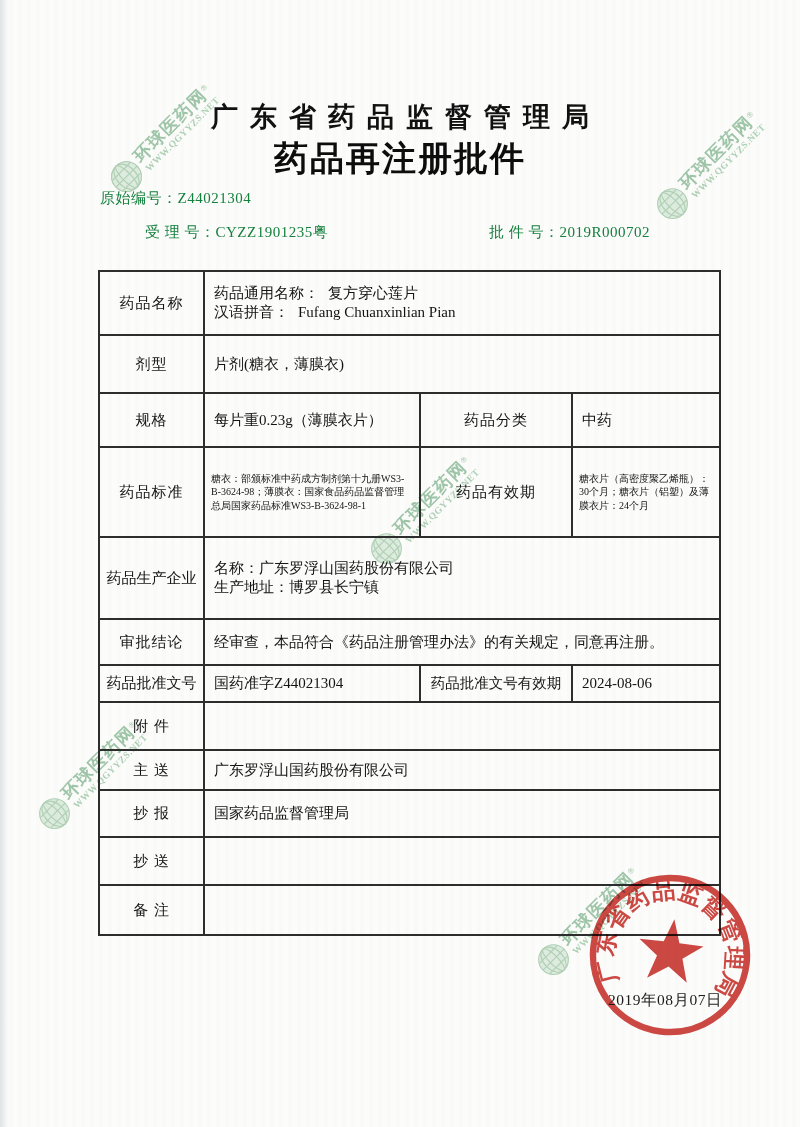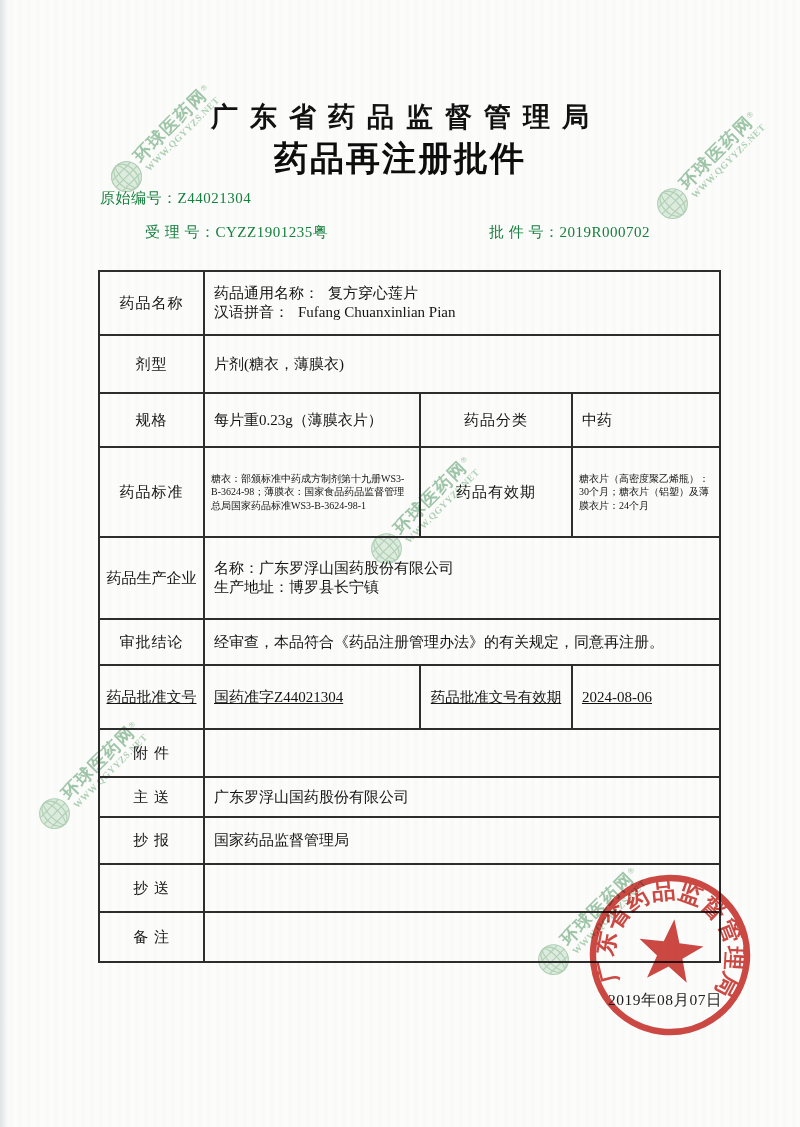--- a/index.html
+++ b/index.html
@@ -63,21 +63,21 @@
   }
   table.doc td { border:2px solid #2d2d2d; vertical-align:middle; overflow:hidden; }
   td.lab { text-align:center; padding:0 2px; letter-spacing:1px; }
   td.val { text-align:left; padding:2px 9px; }
   td.val .vline { display:block; }
   .dualcell { display:flex; flex-direction:column; justify-content:space-evenly; height:100%; }
   .inlbl { margin-right:9px; }
   td.small { font-size:10px; line-height:1.34; padding:3px 6px; }
   tr.r1  { height:64px; } tr.r2  { height:58px; } tr.r3  { height:54px; }
   tr.r4  { height:90px; } tr.r5  { height:82px; } tr.r6  { height:46px; }
-  tr.r7  { height:64px;text-decoration:underline; } tr.r8  { height:48px; } tr.r9  { height:40px; }
+  tr.r7  { height:37px; } tr.r8  { height:48px; } tr.r9  { height:40px; }
   tr.r10 { height:47px; } tr.r11 { height:48px;padding-left:40px; } tr.r12 { height:50px; }
 
   
   .seal {
     position:absolute; left:570px; top:855px; width:200px; height:200px;
     z-index:3; mix-blend-mode:multiply; opacity:.88; transform:rotate(7deg);
   }
   .issue-date {
     position:absolute; left:608px; top:990px; z-index:4;
     font-size:15.5px; color:#1c1c1c; letter-spacing:.5px;

